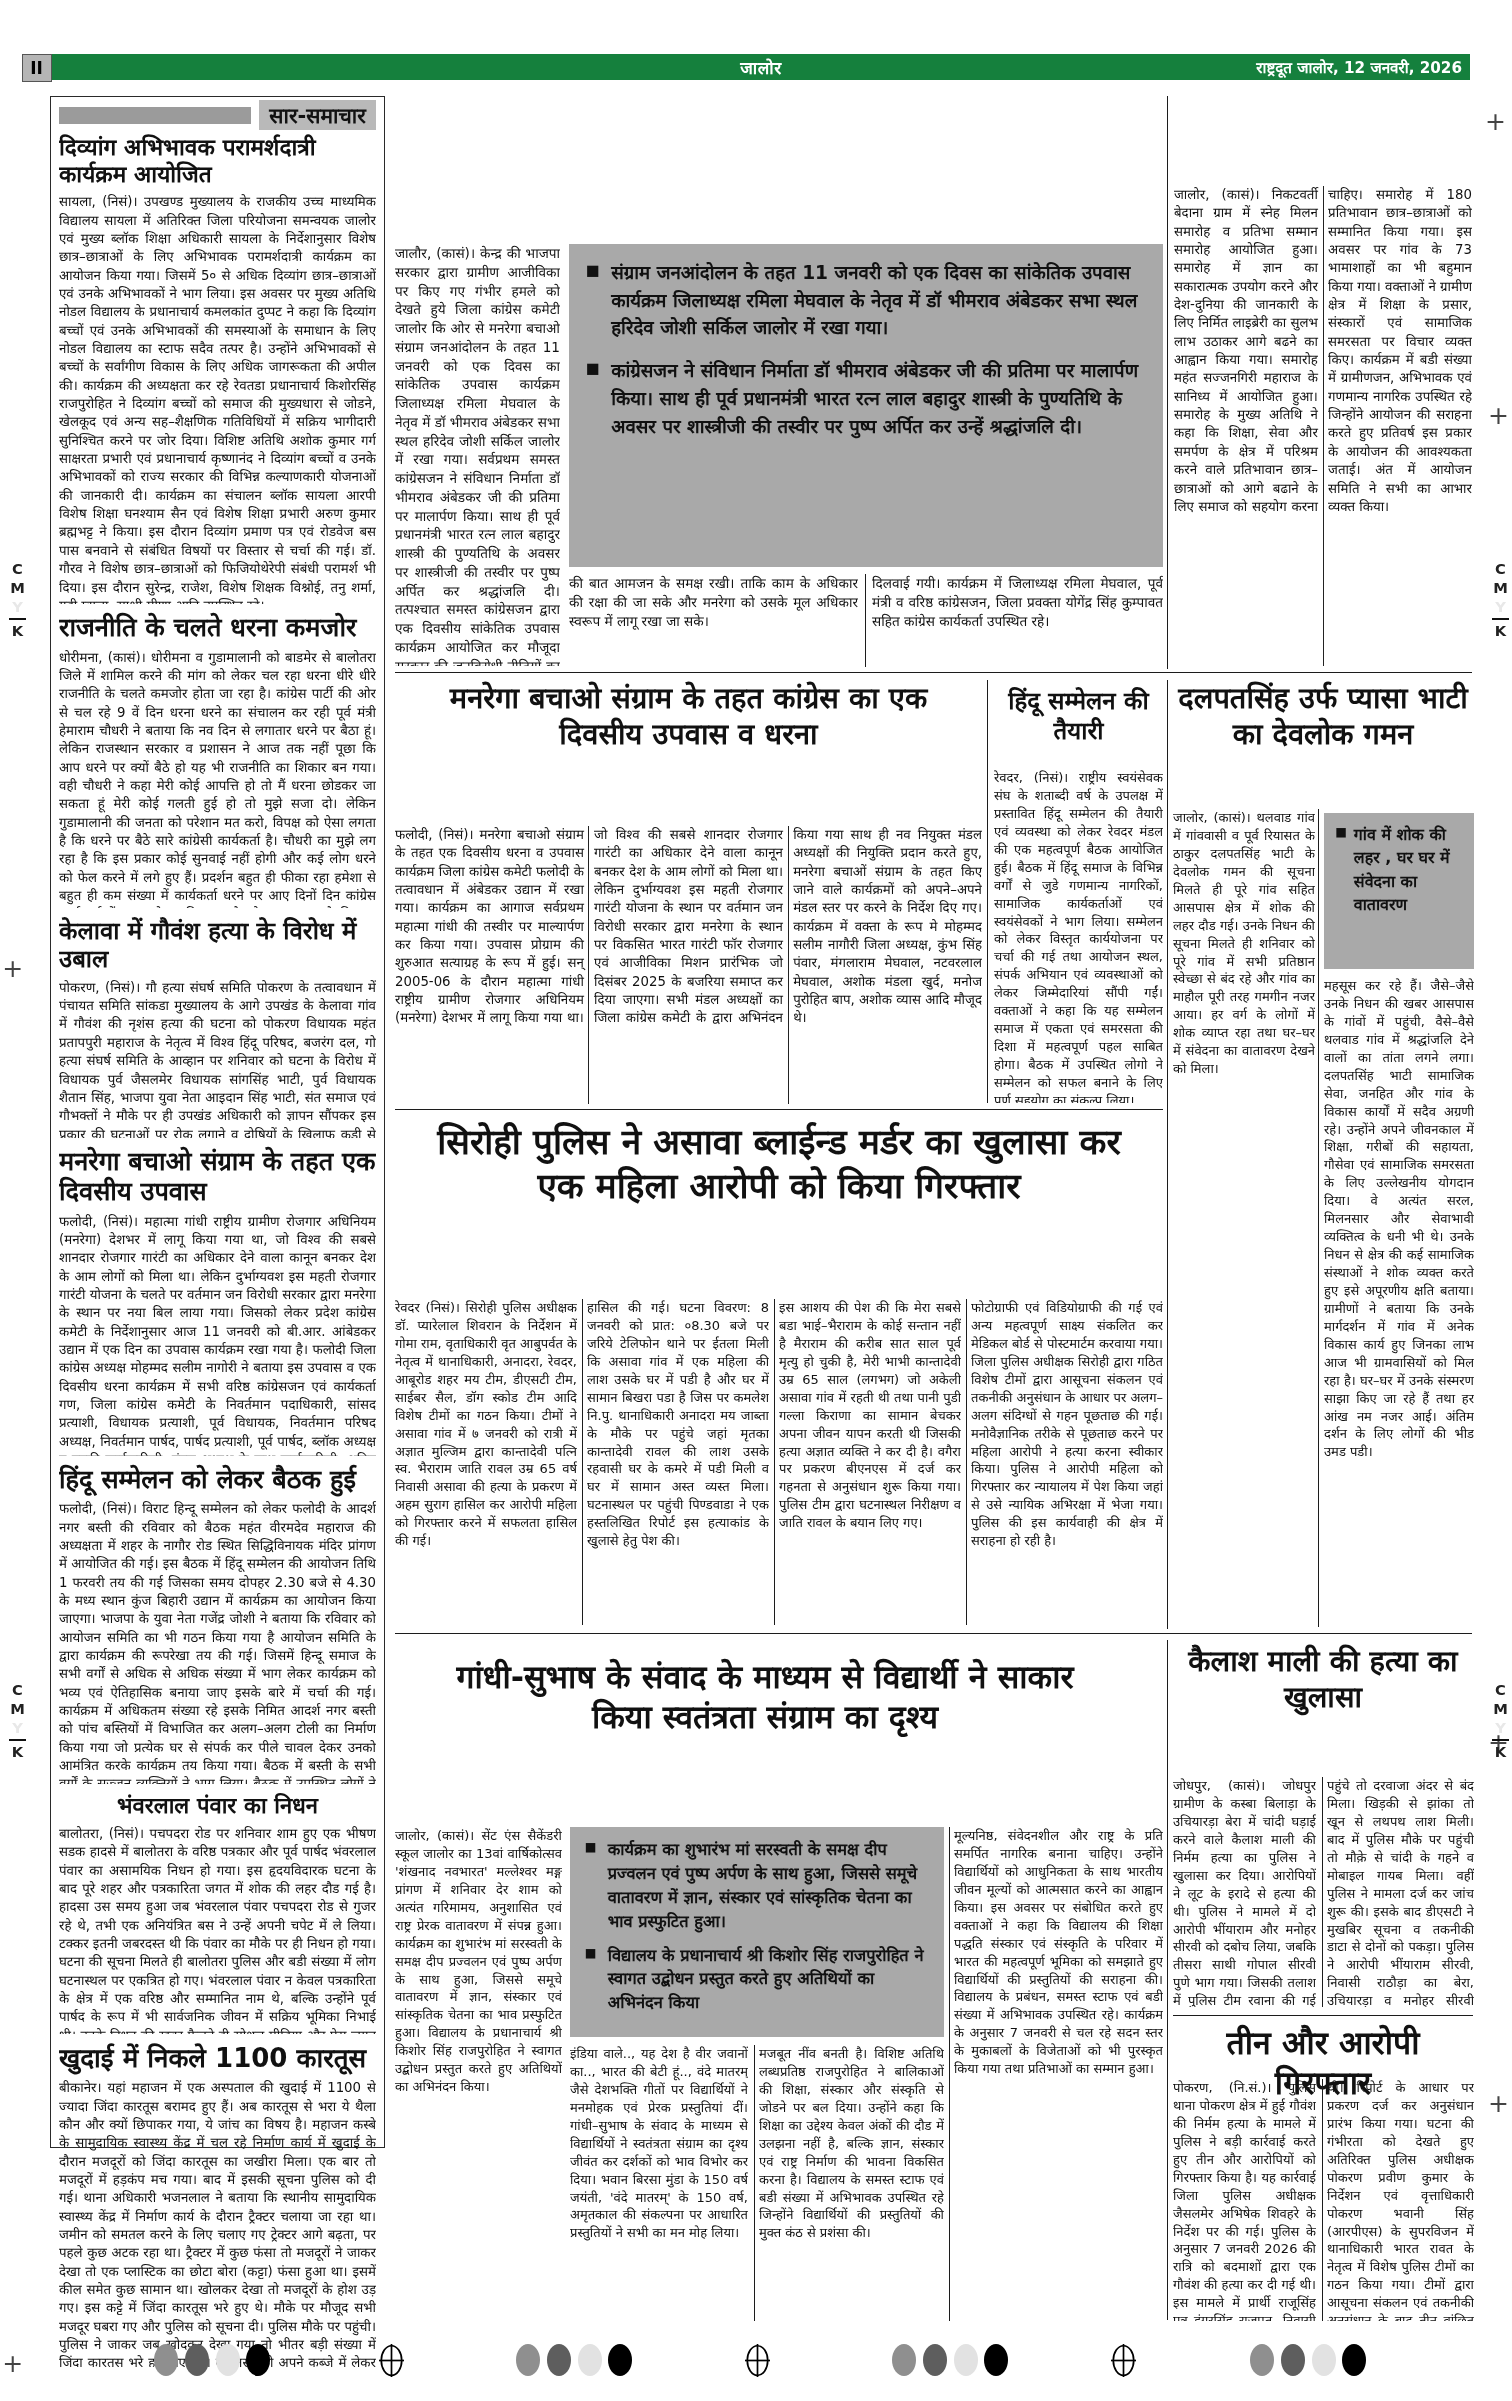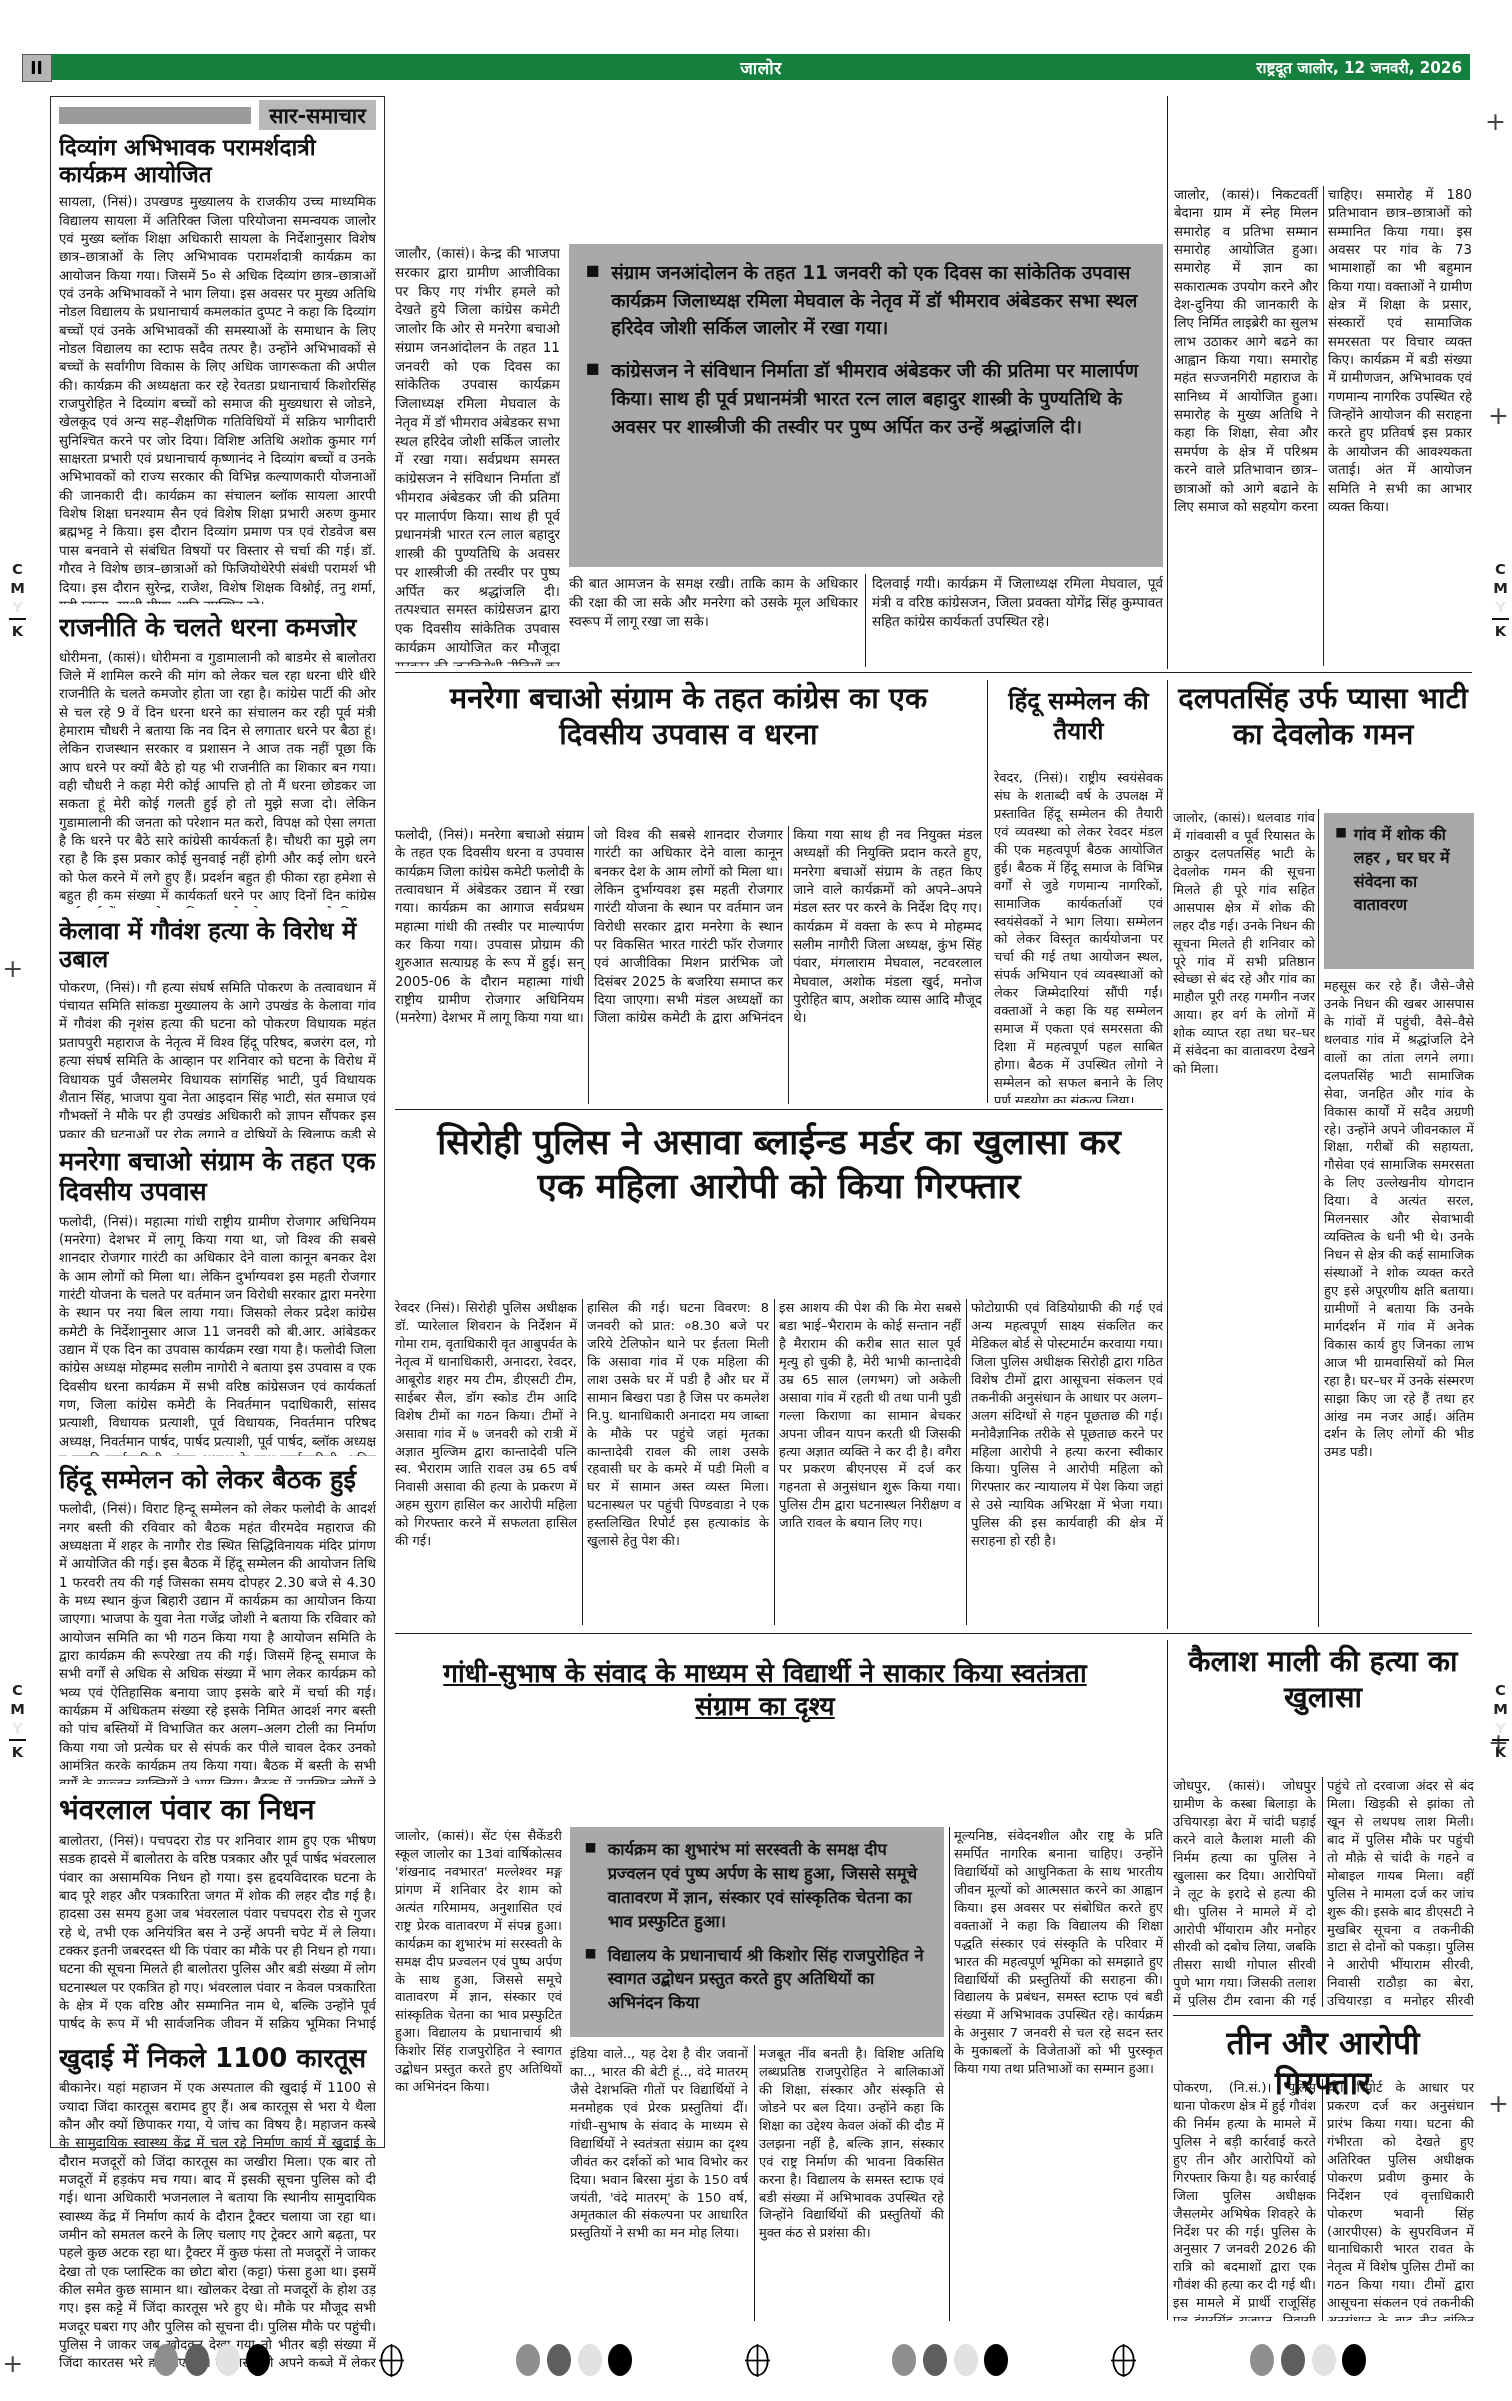--- a/index.html
+++ b/index.html
@@ -72,21 +72,21 @@
     </div>
     <div class="sb-art" style="height:312px;">
       <div class="sb-h" style="font-size:25.4px;">मनरेगा बचाओ संग्राम के तहत एक दिवसीय उपवास</div>
       <div class="sb-b">फलोदी, (निसं)। महात्मा गांधी राष्ट्रीय ग्रामीण रोजगार अधिनियम (मनरेगा) देशभर में लागू किया गया था, जो विश्व की सबसे शानदार रोजगार गारंटी का अधिकार देने वाला कानून बनकर देश के आम लोगों को मिला था। लेकिन दुर्भाग्यवश इस महती रोजगार गारंटी योजना के चलते पर वर्तमान जन विरोधी सरकार द्वारा मनरेगा के स्थान पर नया बिल लाया गया। जिसको लेकर प्रदेश कांग्रेस कमेटी के निर्देशानुसार आज 11 जनवरी को बी.आर. आंबेडकर उद्यान में एक दिन का उपवास कार्यक्रम रखा गया है। फलोदी जिला कांग्रेस अध्यक्ष मोहम्मद सलीम नागोरी ने बताया इस उपवास व एक दिवसीय धरना कार्यक्रम में सभी वरिष्ठ कांग्रेसजन एवं कार्यकर्ता गण, जिला कांग्रेस कमेटी के निवर्तमान पदाधिकारी, सांसद प्रत्याशी, विधायक प्रत्याशी, पूर्व विधायक, निवर्तमान परिषद अध्यक्ष, निवर्तमान पार्षद, पार्षद प्रत्याशी, पूर्व पार्षद, ब्लॉक अध्यक्ष व उनकी कार्यकारिणी, मंडल अध्यक्ष के साथ कार्यकारिणी, अग्रिम संगठन के अध्यक्ष व उनकी कार्यकारिणी सभी बूथ अध्यक्ष व सभी कांग्रेस जन बडी संख्या में उपस्थित रहेंगे।</div>
     </div>
     <div class="sb-art" style="height:323px;">
       <div class="sb-h" style="font-size:25.4px;">हिंदू सम्मेलन को लेकर बैठक हुई</div>
       <div class="sb-b">फलोदी, (निसं)। विराट हिन्दू सम्मेलन को लेकर फलोदी के आदर्श नगर बस्ती की रविवार को बैठक महंत वीरमदेव महाराज की अध्यक्षता में शहर के नागौर रोड स्थित सिद्धिविनायक मंदिर प्रांगण में आयोजित की गई। इस बैठक में हिंदू सम्मेलन की आयोजन तिथि 1 फरवरी तय की गई जिसका समय दोपहर 2.30 बजे से 4.30 के मध्य स्थान कुंज बिहारी उद्यान में कार्यक्रम का आयोजन किया जाएगा। भाजपा के युवा नेता गजेंद्र जोशी ने बताया कि रविवार को आयोजन समिति का भी गठन किया गया है आयोजन समिति के द्वारा कार्यक्रम की रूपरेखा तय की गई। जिसमें हिन्दू समाज के सभी वर्गों से अधिक से अधिक संख्या में भाग लेकर कार्यक्रम को भव्य एवं ऐतिहासिक बनाया जाए इसके बारे में चर्चा की गई। कार्यक्रम में अधिकतम संख्या रहे इसके निमित आदर्श नगर बस्ती को पांच बस्तियों में विभाजित कर अलग–अलग टोली का निर्माण किया गया जो प्रत्येक घर से संपर्क कर पीले चावल देकर उनको आमंत्रित करके कार्यक्रम तय किया गया। बैठक में बस्ती के सभी वर्गों के सज्जन व्यक्तियों ने भाग लिया। बैठक में उपस्थित लोगों ने अपनी जिम्मेदारी तय करते हुए हिंदू सम्मेलन में अधिक से अधीन संख्या बल जुटाने का आश्वासन दिलाया।</div>
     </div>
     <div class="sb-art" style="height:244px;">
-      <div class="sb-h" style="font-size:28px;">भंवरलाल पंवार का निधन</div>
+      <div class="sb-h" style="font-size:22px;text-align:center;">भंवरलाल पंवार का निधन</div>
       <div class="sb-b">बालोतरा, (निसं)। पचपदरा रोड पर शनिवार शाम हुए एक भीषण सडक हादसे में बालोतरा के वरिष्ठ पत्रकार और पूर्व पार्षद भंवरलाल पंवार का असामयिक निधन हो गया। इस हृदयविदारक घटना के बाद पूरे शहर और पत्रकारिता जगत में शोक की लहर दौड गई है। हादसा उस समय हुआ जब भंवरलाल पंवार पचपदरा रोड से गुजर रहे थे, तभी एक अनियंत्रित बस ने उन्हें अपनी चपेट में ले लिया। टक्कर इतनी जबरदस्त थी कि पंवार का मौके पर ही निधन हो गया। घटना की सूचना मिलते ही बालोतरा पुलिस और बडी संख्या में लोग घटनास्थल पर एकत्रित हो गए। भंवरलाल पंवार न केवल पत्रकारिता के क्षेत्र में एक वरिष्ठ और सम्मानित नाम थे, बल्कि उन्होंने पूर्व पार्षद के रूप में भी सार्वजनिक जीवन में सक्रिय भूमिका निभाई थी। उनके निधन की खबर फैलते ही सोशल मीडिया और प्रेस जगत में शोक संवेदनाओं का तांता लग गया है। पत्रकारों और स्थानीय जनप्रतिनिधियों ने इसे अपूरणीय क्षति बताया है।</div>
     </div>
     <div class="sb-art" style="height:327px;">
       <div class="sb-h" style="font-size:26px;">खुदाई में निकले 1100 कारतूस</div>
       <div class="sb-b">बीकानेर। यहां महाजन में एक अस्पताल की खुदाई में 1100 से ज्यादा जिंदा कारतूस बरामद हुए हैं। अब कारतूस से भरा ये थैला कौन और क्यों छिपाकर गया, ये जांच का विषय है। महाजन कस्बे के सामुदायिक स्वास्थ्य केंद्र में चल रहे निर्माण कार्य में खुदाई के दौरान मजदूरों को जिंदा कारतूस का जखीरा मिला। एक बार तो मजदूरों में हड़कंप मच गया। बाद में इसकी सूचना पुलिस को दी गई। थाना अधिकारी भजनलाल ने बताया कि स्थानीय सामुदायिक स्वास्थ्य केंद्र में निर्माण कार्य के दौरान ट्रैक्टर चलाया जा रहा था। जमीन को समतल करने के लिए चलाए गए ट्रेक्टर आगे बढ़ता, पर पहले कुछ अटक रहा था। ट्रैक्टर में कुछ फंसा तो मजदूरों ने जाकर देखा तो एक प्लास्टिक का छोटा बोरा (कट्टा) फंसा हुआ था। इसमें कील समेत कुछ सामान था। खोलकर देखा तो मजदूरों के होश उड़ गए। इस कट्टे में जिंदा कारतूस भरे हुए थे। मौके पर मौजूद सभी मजदूर घबरा गए और पुलिस को सूचना दी। पुलिस मौके पर पहुंची। पुलिस ने जाकर जब खोदकर देखा गया तो भीतर बड़ी संख्या में जिंदा कारतूस भरे हुए पाए गए। कारतूसों को अपने कब्जे में लेकर क्षेत्र को सुरक्षित किया। पुलिस ने बताया कि ये एसएलआर (सेल्फ लोडेड रिवॉल्वर) के राउंड बरामद किए हैं।</div>
     </div>
   </div>
 
   <div class="body-txt" style="position:absolute;left:395px;top:244px;width:165px;height:422px;font-size:13.6px;">जालौर, (कासं)। केन्द्र की भाजपा सरकार द्वारा ग्रामीण आजीविका पर किए गए गंभीर हमले को देखते हुये जिला कांग्रेस कमेटी जालोर कि ओर से मनरेगा बचाओ संग्राम जनआंदोलन के तहत 11 जनवरी को एक दिवस का सांकेतिक उपवास कार्यक्रम जिलाध्यक्ष रमिला मेघवाल के नेतृव में डॉ भीमराव अंबेडकर सभा स्थल हरिदेव जोशी सर्किल जालोर में रखा गया। सर्वप्रथम समस्त कांग्रेसजन ने संविधान निर्माता डॉ भीमराव अंबेडकर जी की प्रतिमा पर मालार्पण किया। साथ ही पूर्व प्रधानमंत्री भारत रत्न लाल बहादुर शास्त्री की पुण्यतिथि के अवसर पर शास्त्रीजी की तस्वीर पर पुष्प अर्पित कर श्रद्धांजलि दी। तत्पश्चात समस्त कांग्रेसजन द्वारा एक दिवसीय सांकेतिक उपवास कार्यक्रम आयोजित कर मौजूदा सरकार की जनविरोधी नीतियों का विरोध जताते हुए मनरेगा की पुण्यतिथि के अवसर पर काम के अधिकार की रक्षा की बात आमजन के समक्ष रखी गई।</div>
   <div class="graybox" style="position:absolute;left:569px;top:244px;width:594px;height:323px;">
@@ -144,21 +144,21 @@
   <div class="body-txt" style="position:absolute;left:587px;top:1299px;width:182px;height:326px;font-size:13px;">हासिल की गई। घटना विवरण: 8 जनवरी को प्रात: ०8.30 बजे पर जरिये टेलिफोन थाने पर ईतला मिली कि असावा गांव में एक महिला की लाश उसके घर में पडी है और घर में सामान बिखरा पडा है जिस पर कमलेश नि.पु. थानाधिकारी अनादरा मय जाब्ता के मौके पर पहुंचे जहां मृतका कान्तादेवी रावल की लाश उसके रहवासी घर के कमरे में पडी मिली व घर में सामान अस्त व्यस्त मिला। घटनास्थल पर पहुंची पिण्डवाडा ने एक हस्तलिखित रिपोर्ट इस हत्याकांड के खुलासे हेतु पेश की।</div>
   <div class="body-txt" style="position:absolute;left:779px;top:1299px;width:182px;height:326px;font-size:13px;">इस आशय की पेश की कि मेरा सबसे बडा भाई–भैराराम के कोई सन्तान नहीं है मैराराम की करीब सात साल पूर्व मृत्यु हो चुकी है, मेरी भाभी कान्तादेवी उम्र 65 साल (लगभग) जो अकेली असावा गांव में रहती थी तथा पानी पुडी गल्ला किराणा का सामान बेचकर अपना जीवन यापन करती थी जिसकी हत्या अज्ञात व्यक्ति ने कर दी है। वगैरा पर प्रकरण बीएनएस में दर्ज कर गहनता से अनुसंधान शुरू किया गया। पुलिस टीम द्वारा घटनास्थल निरीक्षण व जाति रावल के बयान लिए गए।</div>
   <div class="body-txt" style="position:absolute;left:971px;top:1299px;width:192px;height:326px;font-size:13px;">फोटोग्राफी एवं विडियोग्राफी की गई एवं अन्य महत्वपूर्ण साक्ष्य संकलित कर मेडिकल बोर्ड से पोस्टमार्टम करवाया गया। जिला पुलिस अधीक्षक सिरोही द्वारा गठित विशेष टीमों द्वारा आसूचना संकलन एवं तकनीकी अनुसंधान के आधार पर अलग–अलग संदिग्धों से गहन पूछताछ की गई। मनोवैज्ञानिक तरीके से पूछताछ करने पर महिला आरोपी ने हत्या करना स्वीकार किया। पुलिस ने आरोपी महिला को गिरफ्तार कर न्यायालय में पेश किया जहां से उसे न्यायिक अभिरक्षा में भेजा गया। पुलिस की इस कार्यवाही की क्षेत्र में सराहना हो रही है।</div>
   <div class="vrule" style="left:582px;top:1299px;height:326px;"></div>
   <div class="vrule" style="left:774px;top:1299px;height:326px;"></div>
   <div class="vrule" style="left:966px;top:1299px;height:326px;"></div>
 
   <div class="hrule" style="left:395px;top:1633px;width:1077px;"></div>
 
   <div style="position:absolute;left:395px;top:1657px;width:740px;">
-    <div class="hl" style="font-size:26px;padding:0 40px;text-decoration:underline;">गांधी-सुभाष के संवाद के माध्यम से विद्यार्थी ने साकार किया स्वतंत्रता संग्राम का दृश्य</div>
+    <div class="hl" style="font-size:32px;padding:0 40px;">गांधी-सुभाष के संवाद के माध्यम से विद्यार्थी ने साकार किया स्वतंत्रता संग्राम का दृश्य</div>
   </div>
   <div class="body-txt" style="position:absolute;left:395px;top:1827px;width:167px;height:494px;font-size:13px;">जालोर, (कासं)। सेंट एंस सैकेंडरी स्कूल जालोर का 13वां वार्षिकोत्सव 'शंखनाद नवभारत' मल्लेश्वर मङ्ग प्रांगण में शनिवार देर शाम को अत्यंत गरिमामय, अनुशासित एवं राष्ट्र प्रेरक वातावरण में संपन्न हुआ। कार्यक्रम का शुभारंभ मां सरस्वती के समक्ष दीप प्रज्वलन एवं पुष्प अर्पण के साथ हुआ, जिससे समूचे वातावरण में ज्ञान, संस्कार एवं सांस्कृतिक चेतना का भाव प्रस्फुटित हुआ। विद्यालय के प्रधानाचार्य श्री किशोर सिंह राजपुरोहित ने स्वागत उद्बोधन प्रस्तुत करते हुए अतिथियों का अभिनंदन किया।</div>
   <div class="graybox" style="position:absolute;left:570px;top:1827px;width:374px;height:210px;padding:11.3px 14.7px;">
     <div class="bullet-row" style="margin-bottom:10.2px;">
       <span class="bullet-sq" style="font-size:12.4px;">■</span>
       <span class="bullet-tx" style="font-size:16.4px;line-height:1.45;">कार्यक्रम का शुभारंभ मां सरस्वती के समक्ष दीप प्रज्वलन एवं पुष्प अर्पण के साथ हुआ, जिससे समूचे वातावरण में ज्ञान, संस्कार एवं सांस्कृतिक चेतना का भाव प्रस्फुटित हुआ।</span>
     </div>
     <div class="bullet-row" style="margin:0;">
       <span class="bullet-sq" style="font-size:12.4px;">■</span>
       <span class="bullet-tx" style="font-size:16.4px;line-height:1.45;">विद्यालय के प्रधानाचार्य श्री किशोर सिंह राजपुरोहित ने स्वागत उद्बोधन प्रस्तुत करते हुए अतिथियों का अभिनंदन किया</span>

